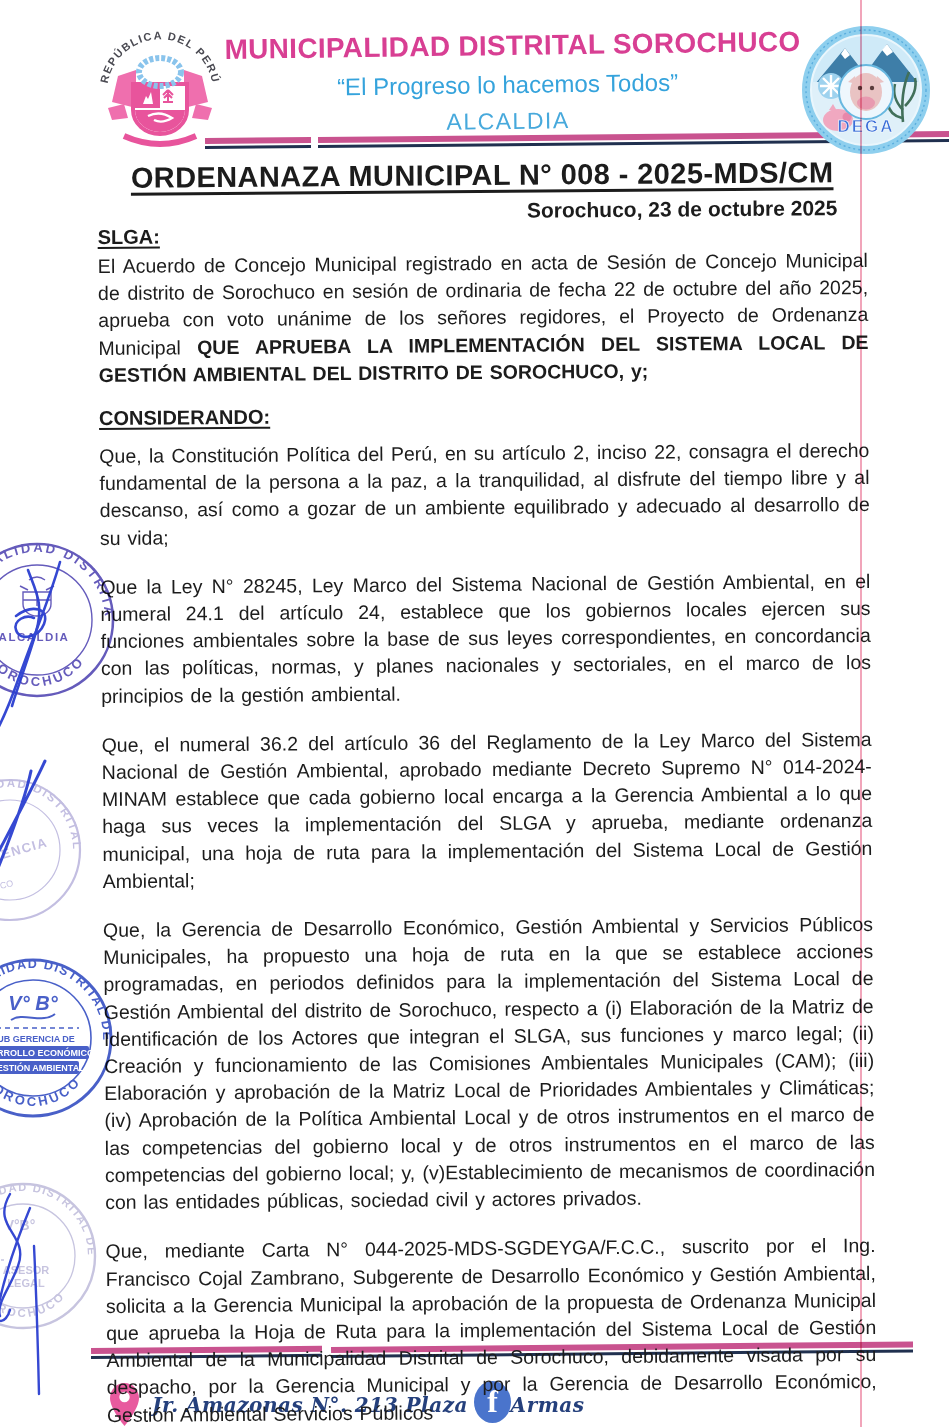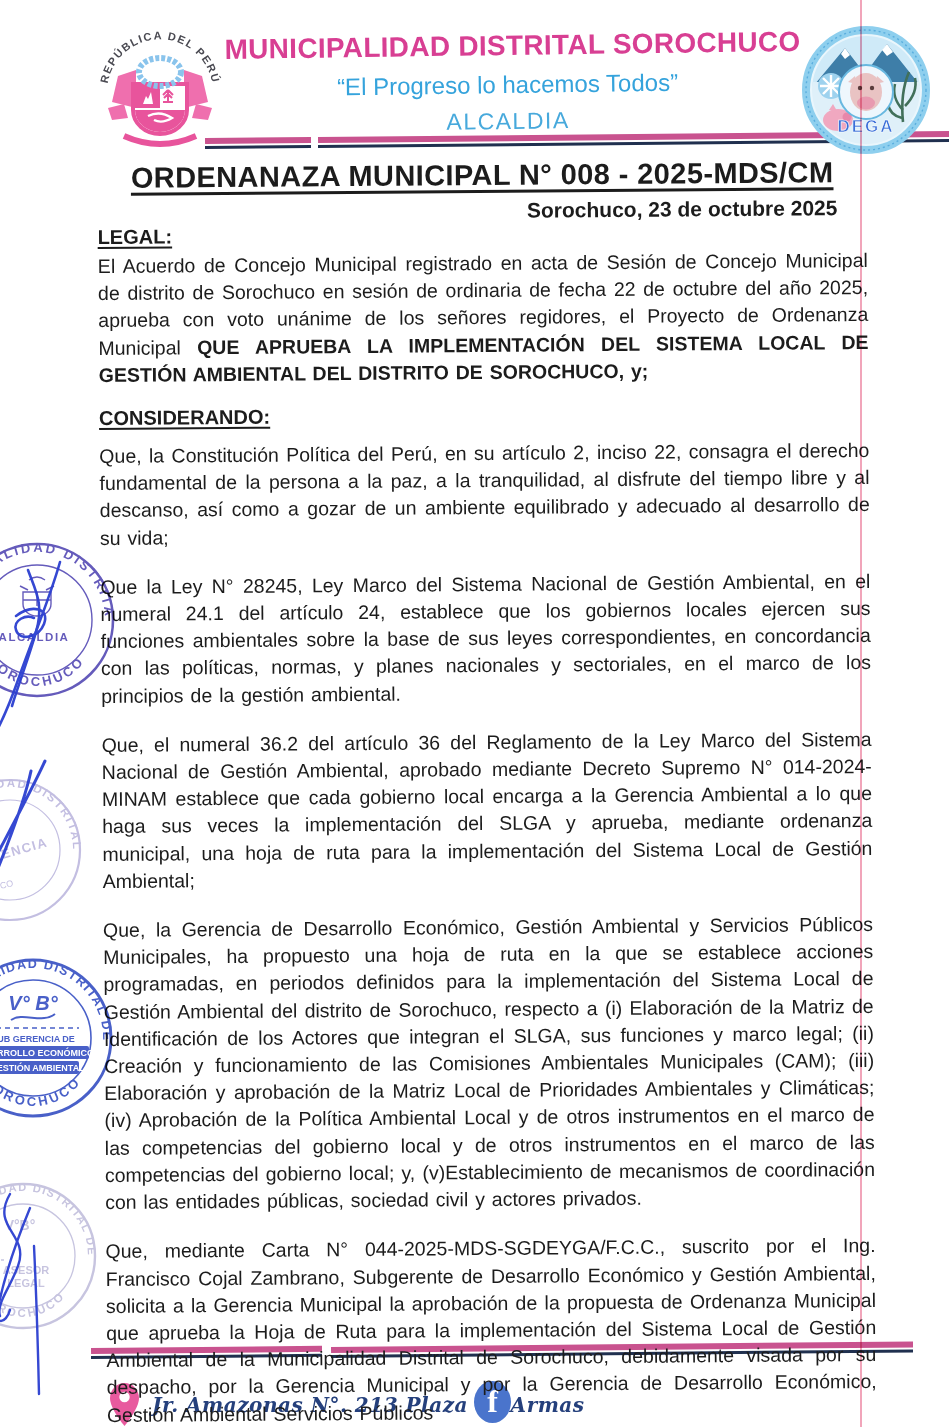--- a/index.html
+++ b/index.html
@@ -140,21 +140,21 @@
 
   <div class="bar bar-pink" style="left:205px; top:138px; width:106px;"></div>
   <div class="bar bar-pink" style="left:318px; top:137px; width:631px;"></div>
   <div class="bar bar-navy" style="left:205px; top:146px; width:106px;"></div>
   <div class="bar bar-navy" style="left:318px; top:145px; width:631px;"></div>
 
   <div class="content">
     <div class="doc-title">ORDENANAZA MUNICIPAL N° 008 - 2025-MDS/CM</div>
     <div class="dateline">Sorochuco, 23 de octubre 2025</div>
 
-    <div><span class="sec-heading h-visto">LEGAL:</span></div>
+    <div><span class="sec-heading h-visto">SLGA:</span></div>
     <p class="para para-first"><span>El Acuerdo de Concejo Municipal registrado en acta de Sesión de Concejo Municipal de distrito de Sorochuco en sesión de ordinaria de fecha 22 de octubre del año 2025, aprueba con voto unánime de los señores regidores, el Proyecto de Ordenanza Municipal </span><strong>QUE APRUEBA LA IMPLEMENTACIÓN DEL SISTEMA LOCAL DE GESTIÓN AMBIENTAL DEL DISTRITO DE SOROCHUCO, y;</strong></p>
 
     <div><span class="sec-heading h-considerando">CONSIDERANDO:</span></div>
     <p class="para para-after-heading">Que, la Constitución Política del Perú, en su artículo 2, inciso 22, consagra el derecho fundamental de la persona a la paz, a la tranquilidad, al disfrute del tiempo libre y al descanso, así como a gozar de un ambiente equilibrado y adecuado al desarrollo de su vida;</p>
     <p class="para">Que la Ley N° 28245, Ley Marco del Sistema Nacional de Gestión Ambiental, en el numeral 24.1 del artículo 24, establece que los gobiernos locales ejercen sus funciones ambientales sobre la base de sus leyes correspondientes, en concordancia con las políticas, normas, y planes nacionales y sectoriales, en el marco de los principios de la gestión ambiental.</p>
     <p class="para">Que, el numeral 36.2 del artículo 36 del Reglamento de la Ley Marco del Sistema Nacional de Gestión Ambiental, aprobado mediante Decreto Supremo N° 014-2024-MINAM establece que cada gobierno local encarga a la Gerencia Ambiental a lo que haga sus veces la implementación del SLGA y aprueba, mediante ordenanza municipal, una hoja de ruta para la implementación del Sistema Local de Gestión Ambiental;</p>
     <p class="para">Que, la Gerencia de Desarrollo Económico, Gestión Ambiental y Servicios Públicos Municipales, ha propuesto una hoja de ruta en la que se establece acciones programadas, en periodos definidos para la implementación del Sistema Local de Gestión Ambiental del distrito de Sorochuco, respecto a (i) Elaboración de la Matriz de Identificación de los Actores que integran el SLGA, sus funciones y marco legal; (ii) Creación y funcionamiento de las Comisiones Ambientales Municipales (CAM); (iii) Elaboración y aprobación de la Matriz Local de Prioridades Ambientales y Climáticas; (iv) Aprobación de la Política Ambiental Local y de otros instrumentos en el marco de las competencias del gobierno local y de otros instrumentos en el marco de las competencias del gobierno local; y, (v)Establecimiento de mecanismos de coordinación con las entidades públicas, sociedad civil y actores privados.</p>
     <p class="para">Que, mediante Carta N° 044-2025-MDS-SGDEYGA/F.C.C., suscrito por el Ing. Francisco Cojal Zambrano, Subgerente de Desarrollo Económico y Gestión Ambiental, solicita a la Gerencia Municipal la aprobación de la propuesta de Ordenanza Municipal que aprueba la Hoja de Ruta para la implementación del Sistema Local de Gestión Ambiental de la Municipalidad Distrital de Sorochuco, debidamente visada por su despacho, por la Gerencia Municipal y por la Gerencia de Desarrollo Económico, Gestión Ambiental Servicios Públicos</p>
   </div>
 

